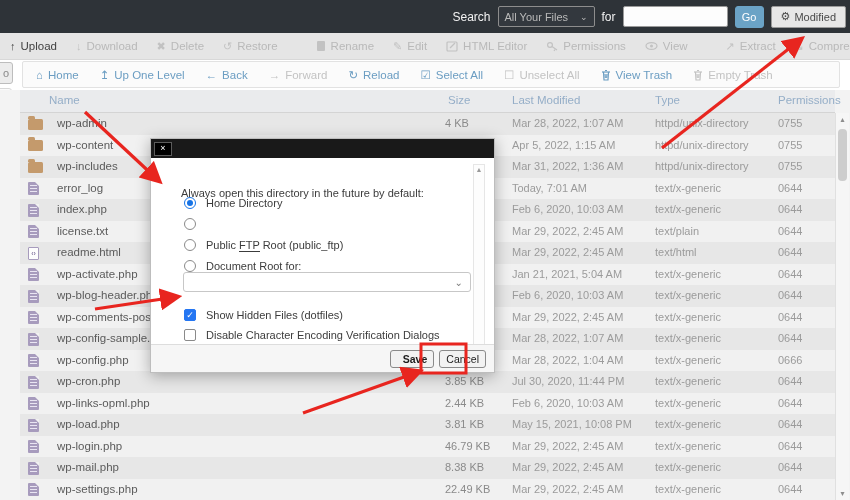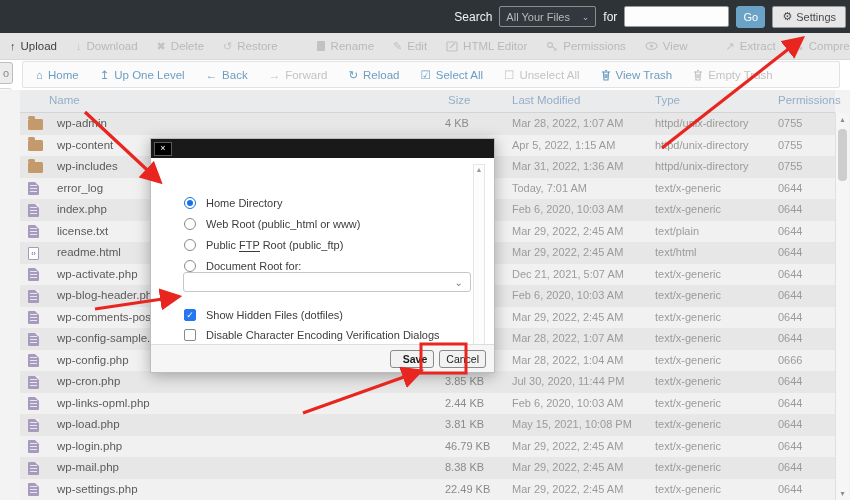--- a/index.html
+++ b/index.html
@@ -128,21 +128,21 @@
     <span class="lbl">Search</span>
     <div class="scope-select">
       <span>All Your Files</span>
       <span class="chev">⌄</span>
     </div>
     <span class="lbl">for</span>
     <input class="search-input" type="text" value="" style="">
     <button class="go-btn">Go</button>
     <button class="settings-btn">
       <span class="gear">⚙</span>
-      <span>Settings</span>
+      <span>Modified</span>
     </button>
   </header>
 
   <div class="toolbar1" id="toolbar1">
       <div class="tbtn">
         <span class="ticon">↑</span>
         <span>Upload</span>
       </div>
       <div class="tbtn disabled">
         <span class="ticon">↓</span>
@@ -345,21 +345,21 @@
         <span class="c-mod">Mar 29, 2022, 2:45 AM</span>
         <span class="c-type">text/html</span>
         <span class="c-perm">0644</span>
       </div>
       <div class="frow">
         <span class="c-icon">
           <div class="icon-file"></div>
         </span>
         <span class="c-name">wp-activate.php</span>
         <span class="c-size"></span>
-        <span class="c-mod">Dec 21, 2021, 5:07 AM</span>
+        <span class="c-mod">Jan 21, 2021, 5:04 AM</span>
         <span class="c-type">text/x-generic</span>
         <span class="c-perm">0644</span>
       </div>
       <div class="frow">
         <span class="c-icon">
           <div class="icon-file"></div>
         </span>
         <span class="c-name">wp-blog-header.php</span>
         <span class="c-size"></span>
         <span class="c-mod">Feb 6, 2020, 10:03 AM</span>
@@ -461,28 +461,28 @@
     <span class="arr up">▴</span>
     <span class="thumb"></span>
     <span class="arr down">▾</span>
   </div>
 
   <div class="dialog">
     <div class="dlg-titlebar">
       <button class="dlg-close">×</button>
     </div>
     <div class="dlg-content">
+      <div class="dlg-intro">Always open this directory in the future by default:</div>
       <div id="radioList">
           <div class="radio-row selected" style="top: 39px;">
             <span class="radio-dot"></span>
             <span><span>Home Directory</span><span class="ul"></span><span></span></span>
           </div>
           <div class="radio-row" style="top: 60px;">
             <span class="radio-dot"></span>
-            <span><span>Web Root (public_html or www)</span><span class="ul"></span><span></span></span>
           </div>
           <div class="radio-row" style="top: 81px; align-items: flex-end;">
             <span class="radio-dot"></span>
             <span><span>Public </span><span class="ul">FTP</span><span> Root (public_ftp)</span></span>
           </div>
           <div class="radio-row" style="top: 102px;">
             <span class="radio-dot"></span>
             <span><span>Document Root for:</span><span class="ul"></span><span></span></span>
           </div>
         </div>

